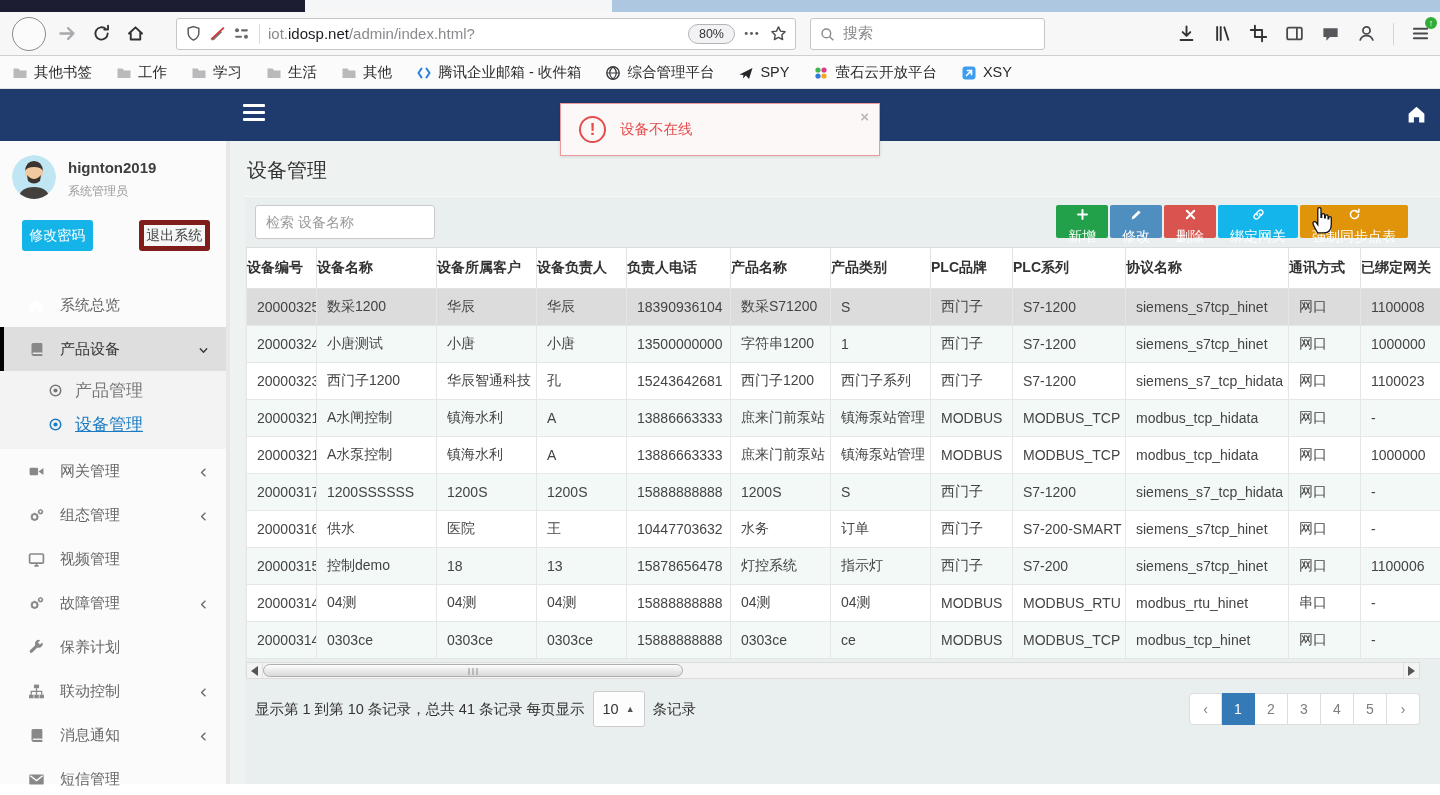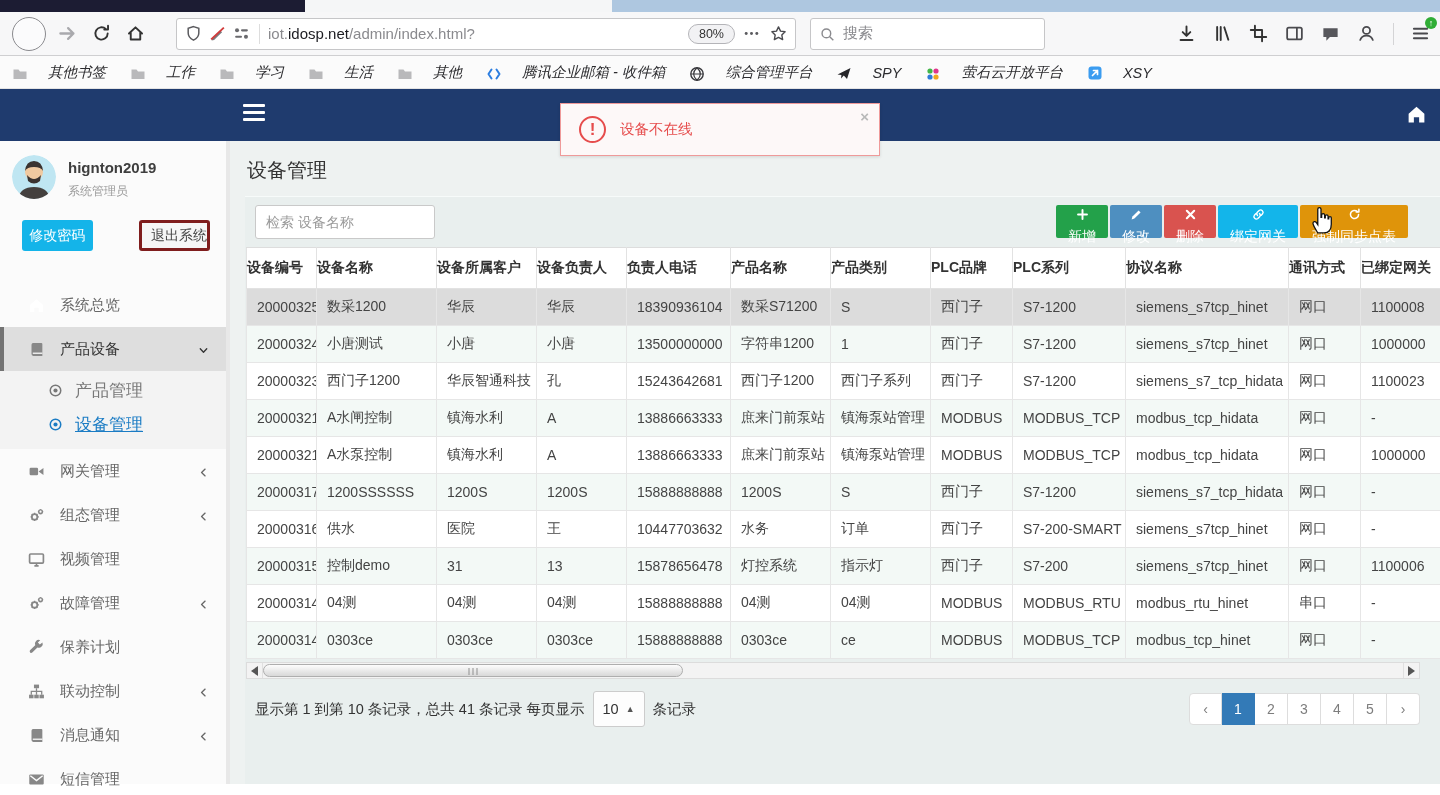--- a/index.html
+++ b/index.html
@@ -32,48 +32,48 @@
   .searchbox { display:flex; align-items:center; width:235px; height:32px; margin-left:14px; background:#fff; border:1px solid #c6c6c8; border-radius:3px; padding:0 9px; color:#8a8a8e; font-size:15px; gap:8px; }
   .searchbox svg { width:15px; height:15px; }
   .nav-right { margin-left:auto; display:flex; align-items:center; gap:17px; }
   .nav-right svg { width:19px; height:19px; }
   .nav-sep { width:1px; height:22px; background:#d4d4d6; }
   .menu-wrap { position:relative; }
   .up-badge { position:absolute; top:-7px; right:-7px; width:12px; height:12px; background:#30ad36; border-radius:50%; color:#fff; font-size:9px; line-height:12px; text-align:center; font-weight:bold; }
 
   
   .bmbar { height:33px; background:#fbfbfb; display:flex; align-items:center; padding-left:12px; gap:24px; border-bottom:1px solid #e4e4e4; }
-  .bm { display:flex; align-items:flex-end; gap:20px; font-size:14.5px; color:#2b2b2e; white-space:nowrap;font-style:italic; }
+  .bm { display:flex; align-items:center; gap:6px; font-size:14.5px; color:#2b2b2e; white-space:nowrap; }
   .bm svg { width:16px; height:16px; }
 
   
   .appheader { position:relative; height:52px; background:#1f3b6e; }
   .burger { position:absolute; left:243px; top:15px; width:22px; height:22px; }
   .burger div { height:3px; background:#fff; margin-bottom:4px; border-radius:1px; }
   .hd-home { position:absolute; right:13px; top:15px; }
   .hd-home svg { width:21px; height:21px; }
 
   
   .appbody { display:flex; height:643px; }
   .sidebar { position:relative; width:230px; background:#fbfbfb; flex:none; }
   .side-scroll { position:absolute; right:0; top:0; width:4px; height:100%; background:#e8e8e8; }
   .usercard { display:flex; padding:14px 10px 4px 12px; gap:12px; }
   .avatar { width:44px; height:44px; border-radius:50%; overflow:hidden; flex:none; }
   .uname { font-size:15px; font-weight:bold; color:#3e3e3e; margin-top:4px; }
   .urole { font-size:12px; color:#9a9a9a; margin-top:7px; }
   .userbtns { display:flex; padding:16px 20px 14px 22px; gap:46px; }
   .btn-pwd { width:78px; height:31px; background:#14b4e9; color:#fff; border:none; font-size:14px; border-radius:3px; }
-  .btn-exit { width:78px; height:31px; background:#f6f6f6; color:#444; border:3px solid #7f1d1d; font-size:14px; border-radius:3px;text-align:right; }
+  .btn-exit { width:78px; height:31px; background:#f6f6f6; color:#444; border:5px solid #7f1d1d; font-size:14px; border-radius:3px; }
   .menu { margin-top:18px; }
   .m-item { position:relative; height:44px; display:flex; align-items:center; padding-left:28px; color:#676767; font-size:15px; }
   .m-item svg { width:17px; height:17px; flex:none; }
   .m-item .lbl { margin-left:15px; }
   .m-item .chev { position:absolute; right:20px; }
   .m-item .chev svg { width:13px; height:13px; }
-  .m-item.active { background:#dedede; color:#333; border-left:4px solid #737373; padding-left:24px; }
+  .m-item.active { background:#dedede; color:#333; border-left:4px solid #000000; padding-left:24px; }
   .submenu { background:#f3f3f3; padding:2px 0 8px; }
   .s-item { height:34px; display:flex; align-items:center; padding-left:48px; color:#787878; font-size:17px; }
   .s-item svg { width:15px; height:15px; }
   .s-item .lbl { margin-left:12px; }
   .s-item.active { color:#1b7cc4; }
   .s-item.active .lbl { text-decoration:underline; }
 
   .content { flex:1; background:#eef2f1; padding:14px 0 0 15px; overflow:hidden; }
   .page-title { font-size:20px; color:#333; margin:2px 0 12px 2px; font-weight:normal; }
   .panel { position:relative; background:#e9efee; border-top:1px solid #f7fbfa; height:588px; padding:8px 0 0 0; }
@@ -596,21 +596,21 @@
                   <td>订单</td>
                   <td>西门子</td>
                   <td>S7-200-SMART</td>
                   <td>siemens_s7tcp_hinet</td>
                   <td>网口</td>
                   <td>-</td>
                 </tr>
                 <tr class="striped">
                   <td>200003152</td>
                   <td>控制demo</td>
-                  <td>31</td>
+                  <td>18</td>
                   <td>13</td>
                   <td>15878656478</td>
                   <td>灯控系统</td>
                   <td>指示灯</td>
                   <td>西门子</td>
                   <td>S7-200</td>
                   <td>siemens_s7tcp_hinet</td>
                   <td>网口</td>
                   <td>1100006</td>
                 </tr>

